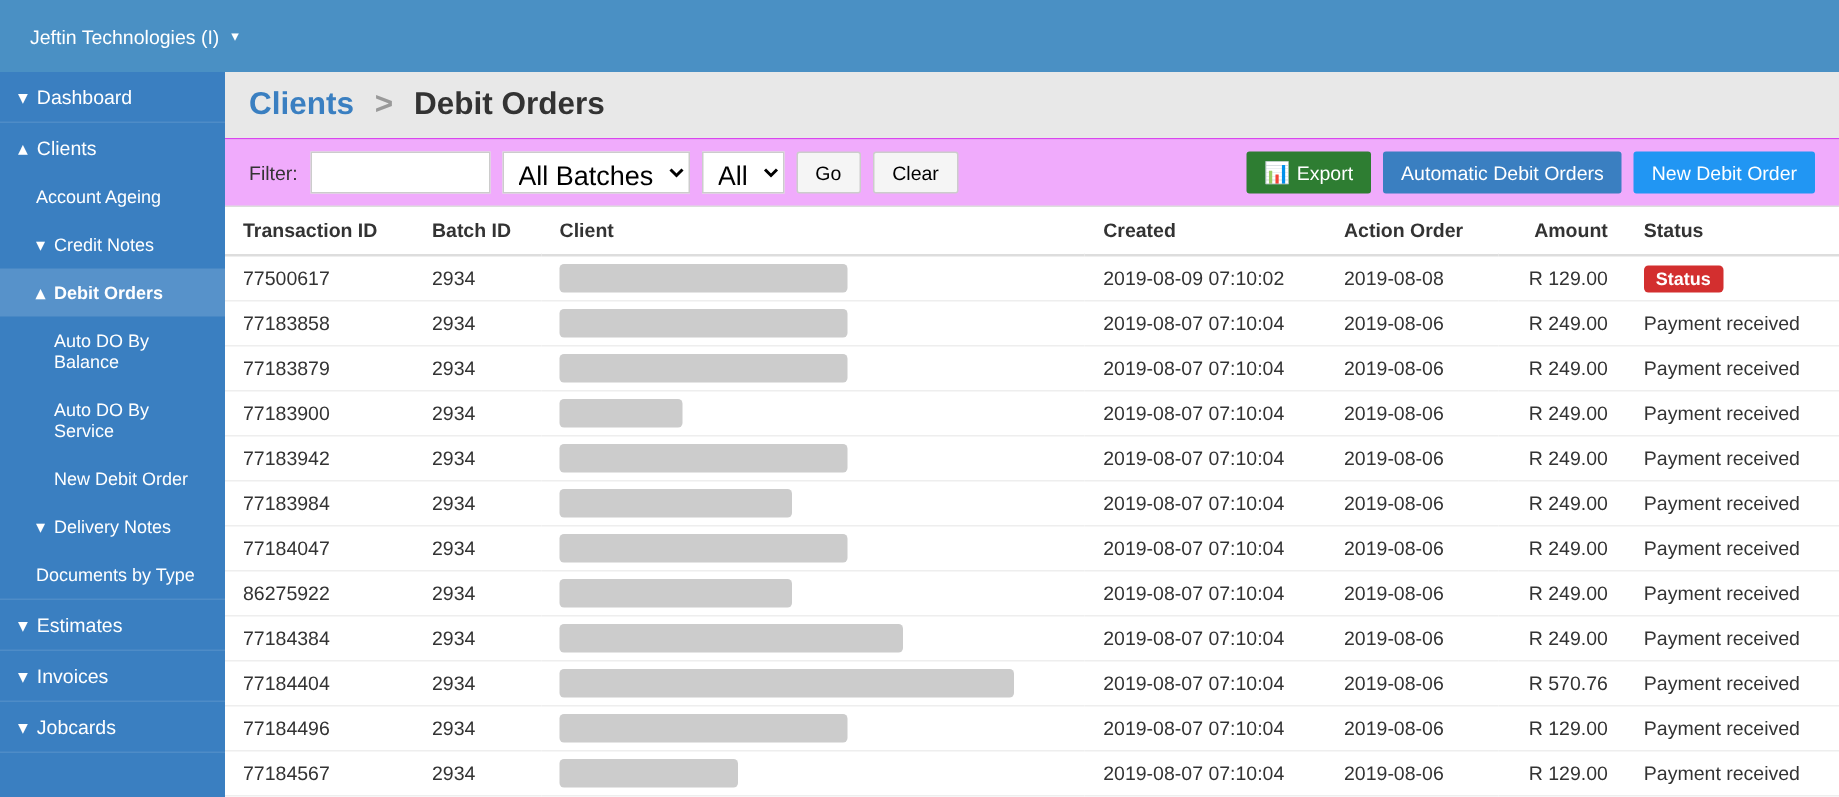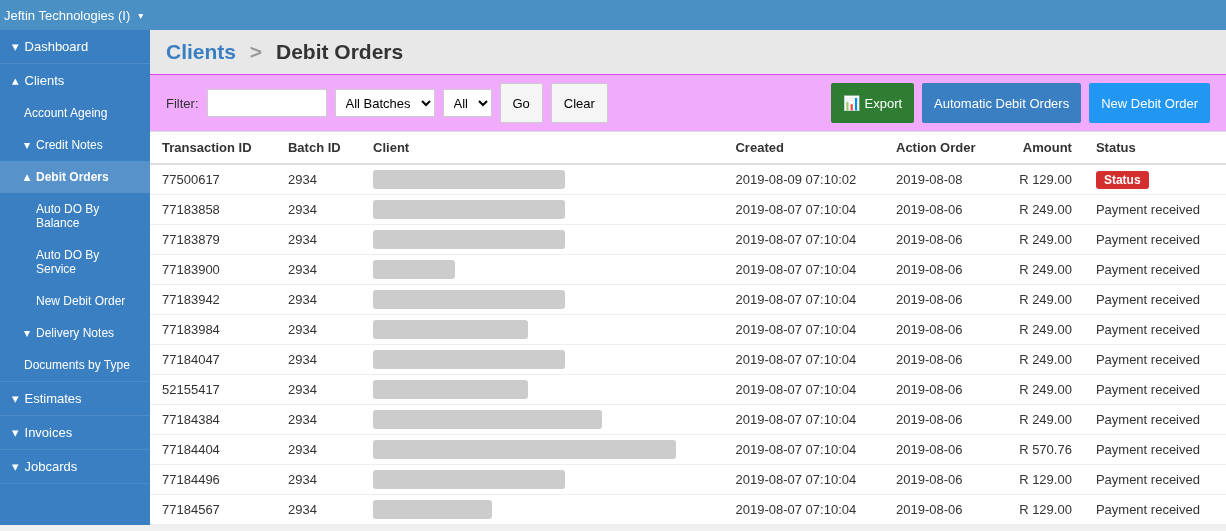--- a/index.html
+++ b/index.html
@@ -1,24 +1,24 @@
 <!DOCTYPE html>
 <html><head>
   <meta charset="utf-8">
   <style>
     * { box-sizing: border-box; margin: 0; padding: 0; }
     body { font-family: Arial, sans-serif; font-size: 13px; background: #f0f0f0; color: #333; }
 
     
     .top-bar {
       background: #4a90c4;
-      height: 30px;
+      height: 48px;
       display: flex;
       align-items: center;
-      padding: 0 4px;
+      padding: 0 20px;
       color: white;
     }
     .top-bar-title { font-size: 13px; margin-right: 8px; }
     .top-bar-arrow { font-size: 10px; }
 
     
     .layout { display: flex; height: calc(531px - 36px); }
 
     
     .sidebar {
@@ -74,28 +74,28 @@
     .toolbar-input {
       border: 1px solid #ccc;
       padding: 4px 8px;
       font-size: 13px;
       width: 120px;
       height: 28px;
     }
     .toolbar-select {
       border: 1px solid #ccc;
       padding: 4px 6px;
-      font-size: 13px;
+      font-size: 18px;
       height: 28px;
       background: white;
     }
     .btn {
       padding: 4px 12px;
       font-size: 13px;
-      height: 40px;
+      height: 28px;
       cursor: pointer;
       border: 1px solid #ccc;
       background: #f5f5f5;
       border-radius: 2px;
     }
     .btn-go { background: #f5f5f5; }
     .btn-clear { background: #f5f5f5; }
     .btn-export {
       background: #2e7d32;
       color: white;
@@ -320,21 +320,21 @@
             <tr>
       <td>77184047</td>
       <td>2934</td>
       <td><span style="background:#ccc;border-radius:3px;color:transparent;padding:2px 4px;">████████████████████</span></td>
       <td>2019-08-07 07:10:04</td>
       <td>2019-08-06</td>
       <td class="right">R 249.00</td>
       <td>Payment received</td>
     </tr>
             <tr>
-      <td>52155417</td>
+      <td>86275922</td>
       <td>2934</td>
       <td><span style="background:#ccc;border-radius:3px;color:transparent;padding:2px 4px;">████████████████</span></td>
       <td>2019-08-07 07:10:04</td>
       <td>2019-08-06</td>
       <td class="right">R 249.00</td>
       <td>Payment received</td>
     </tr>
             <tr>
       <td>77184384</td>
       <td>2934</td>

